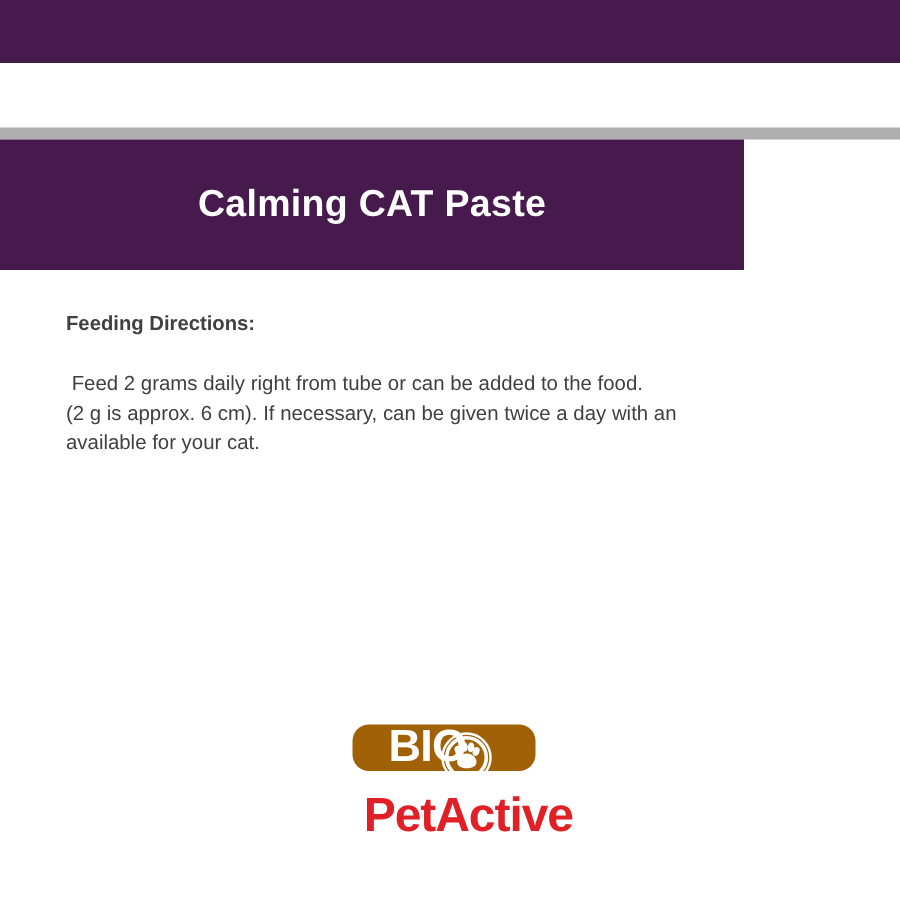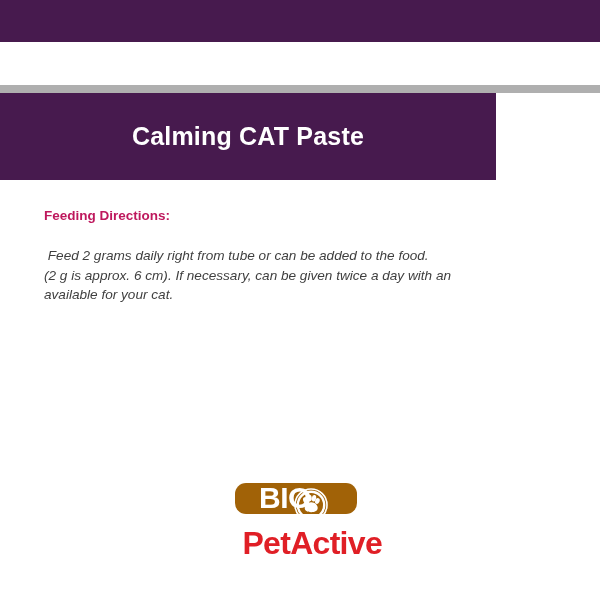--- a/index.html
+++ b/index.html
@@ -62,32 +62,31 @@
   }
 
   
   .content {
     position: absolute;
     left: 44px;
     top: 208px;
     width: 500px;
   }
   .section-heading {
-    color: #be185d;
+    color: #404040;
     font-size: 13.5px;
     font-weight: bold;
     line-height: 1.2;
     margin: 0 0 22px 0;
   }
   .body-lines {
     color: #3f3f3f;
     font-size: 13.6px;
     line-height: 19.5px;
     margin: 0;
-    font-style: italic;
   }
   .body-lines .line {
     white-space: pre;
     display: block;
   }
 
   
   .logo {
     position: absolute;
     left: 222px;

